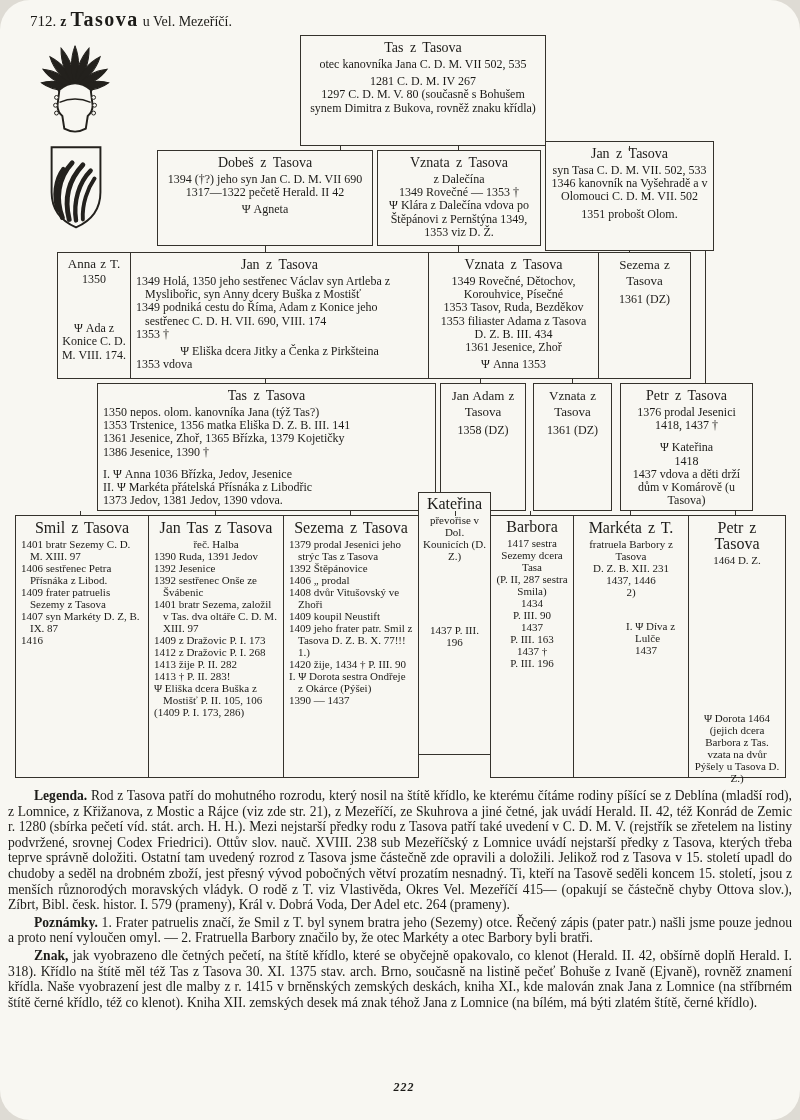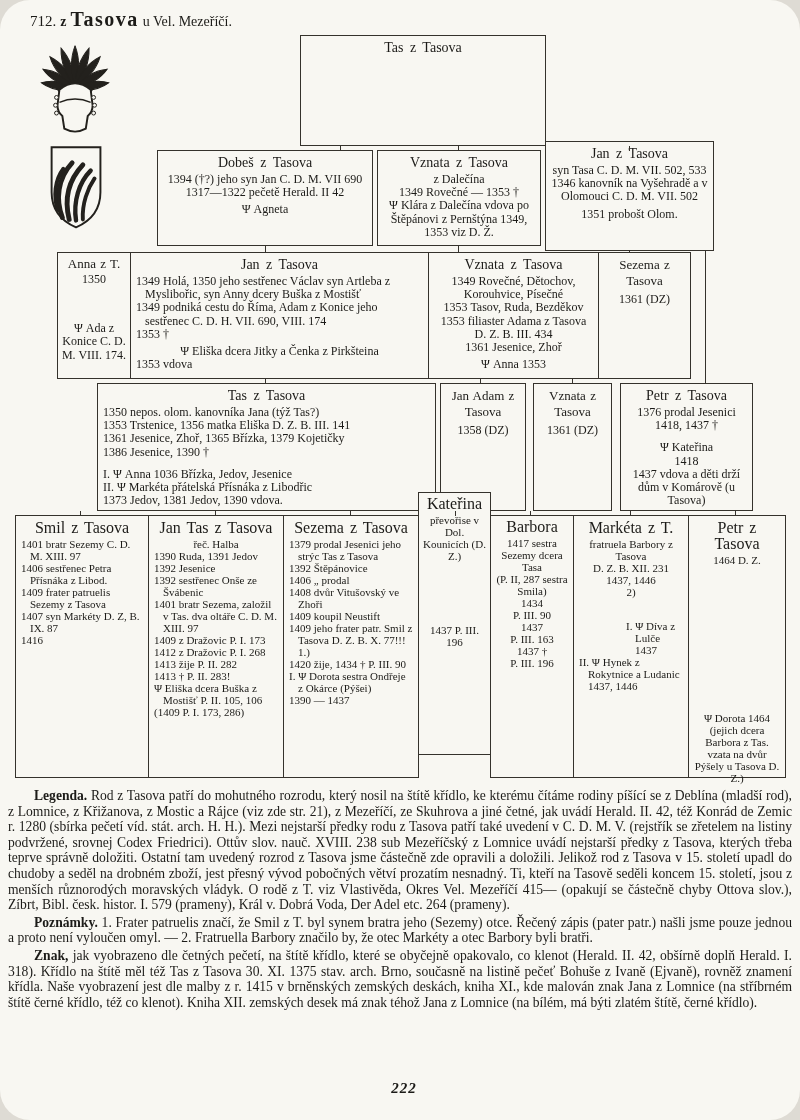--- a/index.html
+++ b/index.html
@@ -19,21 +19,21 @@
   .row5 .bbody{font-size:11px;line-height:12px;}
   .ln{padding-left:9px;text-indent:-9px;}
   .ln.c{padding-left:0;text-indent:0;text-align:center;}
   .gap-s{margin-top:4px;} .gap-m{margin-top:9px;} .gap-d{margin-top:22px;margin-left:47px;}
   .gap-a{margin-top:36px;} .gap-b{margin-top:62px;} .gap-c{margin-top:146px;}
   .vline{position:absolute;width:1px;background:#35322c;}
   .textblock{position:absolute;left:8px;right:8px;top:788px;
              font-size:13.6px;line-height:15.6px;text-align:justify;}
   .textblock p{margin:0 0 2px;text-indent:26px;}
   .pageno{position:absolute;left:0;right:0;top:1080px;text-align:center;
-          font-size:15px;font-weight:bold;font-style:italic;letter-spacing:1px;padding-left:8px;}
+          font-size:12px;font-weight:bold;font-style:italic;letter-spacing:1px;padding-left:8px;}
   .arms{position:absolute;left:22px;top:34px;width:110px;height:205px;}
 </style>
 </head>
 <body>
 
 <div class="page">
 
   <div class="header">
     <span class="h-num">712.</span>
     <span class="h-z">z</span>
@@ -71,20 +71,25 @@
         <path d="M47 190 C 42 170 46 150 61 134" stroke-width="5"></path>
         <path d="M54 191 C 51 172 57 152 69 140" stroke-width="4.5"></path>
         <path d="M61 190 C 60 174 66 158 73 148" stroke-width="4"></path>
         <path d="M35 180 C 31 166 32 150 41 138" stroke-width="4"></path>
       </g>
     </g>
   </svg>
 
   <div class="gbox" style="left:300px;top:35px;width:246px;height:111px">
     <div class="btitle">Tas z Tasova</div>
+    <div class="bbody">
+        <div class="ln c">otec kanovníka Jana C. D. M. VII 502, 535</div>
+        <div class="ln c gap-s">1281 C. D. M. IV 267</div>
+        <div class="ln c">1297 C. D. M. V. 80 (současně s Bohušem synem Dimitra z Bukova, rovněž znaku křídla)</div>
+      </div>
   </div>
 
   <div class="gbox" style="left:157px;top:150px;width:216px;height:96px">
     <div class="btitle">Dobeš z Tasova</div>
     <div class="bbody">
         <div class="ln c">1394 (†?) jeho syn Jan C. D. M. VII 690</div>
         <div class="ln c">1317—1322 pečetě Herald. II 42</div>
         <div class="ln c gap-s">Ψ Agneta</div>
       </div>
   </div>
@@ -234,21 +239,20 @@
       </div>
   </div>
   <div class="gbox row5" style="left:573px;top:515px;width:116px;height:263px">
     <div class="btitle">Markéta z T.</div>
     <div class="bbody">
         <div class="ln c">fratruela Barbory z Tasova</div>
         <div class="ln c">D. Z. B. XII. 231</div>
         <div class="ln c">1437, 1446</div>
         <div class="ln c">2)</div>
         <div class="ln gap-d">I. Ψ Díva z Lulče 1437</div>
-        <div class="ln">II. Ψ Hynek z Rokytnice a Ludanic 1437, 1446</div>
       </div>
   </div>
   <div class="gbox row5" style="left:688px;top:515px;width:98px;height:263px">
     <div class="btitle">Petr z Tasova</div>
     <div class="bbody">
         <div class="ln c">1464 D. Z.</div>
         <div class="ln c gap-c">Ψ Dorota 1464 (jejich dcera Barbora z Tas. vzata na dvůr Pýšely u Tasova D. Z.)</div>
       </div>
   </div>
 

